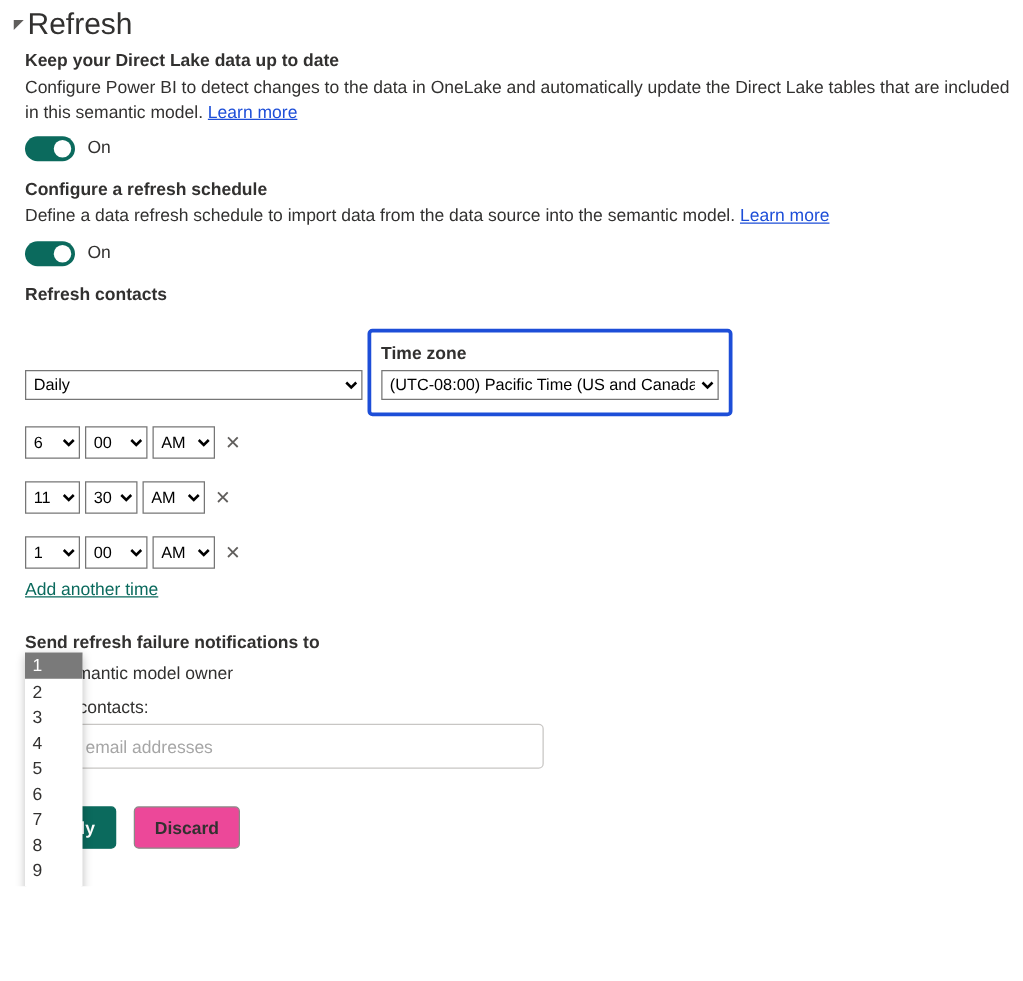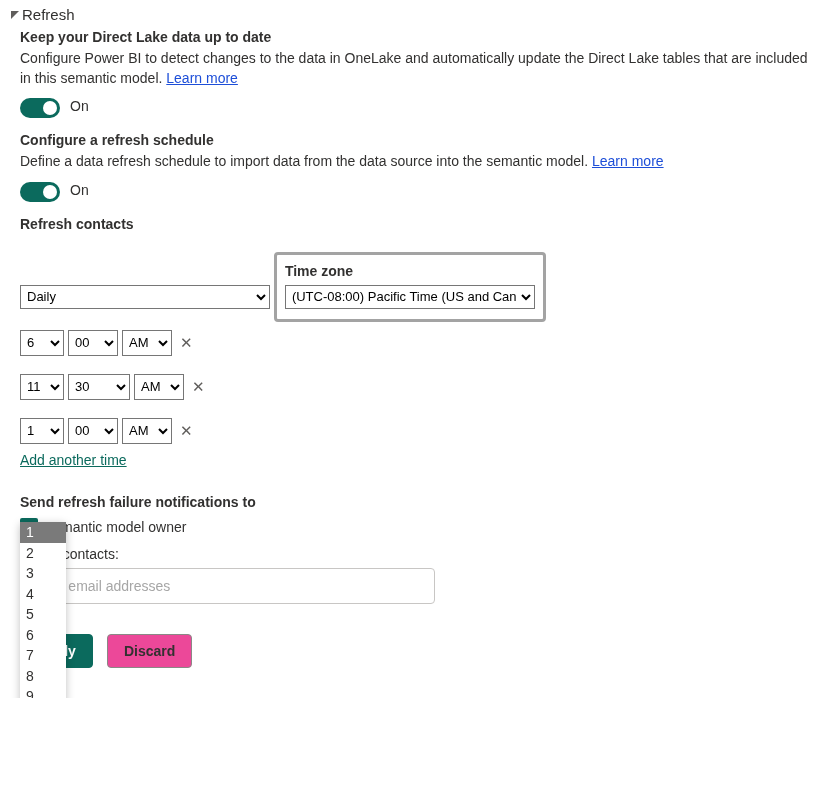--- a/index.html
+++ b/index.html
@@ -23,21 +23,21 @@
   }
   .section-header .tri {
     width: 10px;
     height: 10px;
     margin-right: 2px;
     display: flex;
     align-items: center;
     justify-content: center;
   }
   .section-title {
-    font-size: 15px;
+    font-size: 24px;
     font-weight: 400;
     color: #323130;
   }
   .indent {
     margin-left: 10px;
   }
   .sub-heading {
     font-weight: 600;
     font-size: 14px;
     margin-top: 4px;
@@ -89,25 +89,25 @@
   select.native {
     font-family: inherit;
     font-size: 13px;
     padding: 2px 2px;
     border: 1px solid #767676;
     background: #fff;
     height: 24px;
     box-sizing: border-box;
   }
   .wide-select {
-    width: 250px;
+    width: 270px;
   }
   .tz-box {
     display: inline-block;
-    border: 3px solid #a3a3a3;
+    border: 3px solid #1d4ed8;
     padding: 8px 8px 10px 8px;
     margin-top: 14px;
     border-radius: 4px;
   }
   .time-row {
     display: flex;
     align-items: center;
     gap: 4px;
     margin: 8px 0;
   }
@@ -260,21 +260,21 @@
 
     <div class="time-row">
       <select class="native" style="width:44px"><option>6</option></select>
       <select class="native" style="width:50px"><option>00</option></select>
       <select class="native" style="width:50px"><option>AM</option></select>
       <span class="x-remove">✕</span>
     </div>
 
     <div class="time-row" style="margin-top:18px">
       <select class="native" style="width:44px"><option>11</option></select>
-      <select class="native" style="width:62px"><option>30</option></select>
+      <select class="native" style="width:42px"><option>30</option></select>
       <select class="native" style="width:50px"><option>AM</option></select>
       <span class="x-remove">✕</span>
     </div>
 
     <div class="time-row" style="margin-top:18px">
       <select class="native" style="width:44px"><option>1</option></select>
       <select class="native" style="width:50px"><option>00</option></select>
       <select class="native" style="width:50px"><option>AM</option></select>
       <span class="x-remove">✕</span>
     </div>

